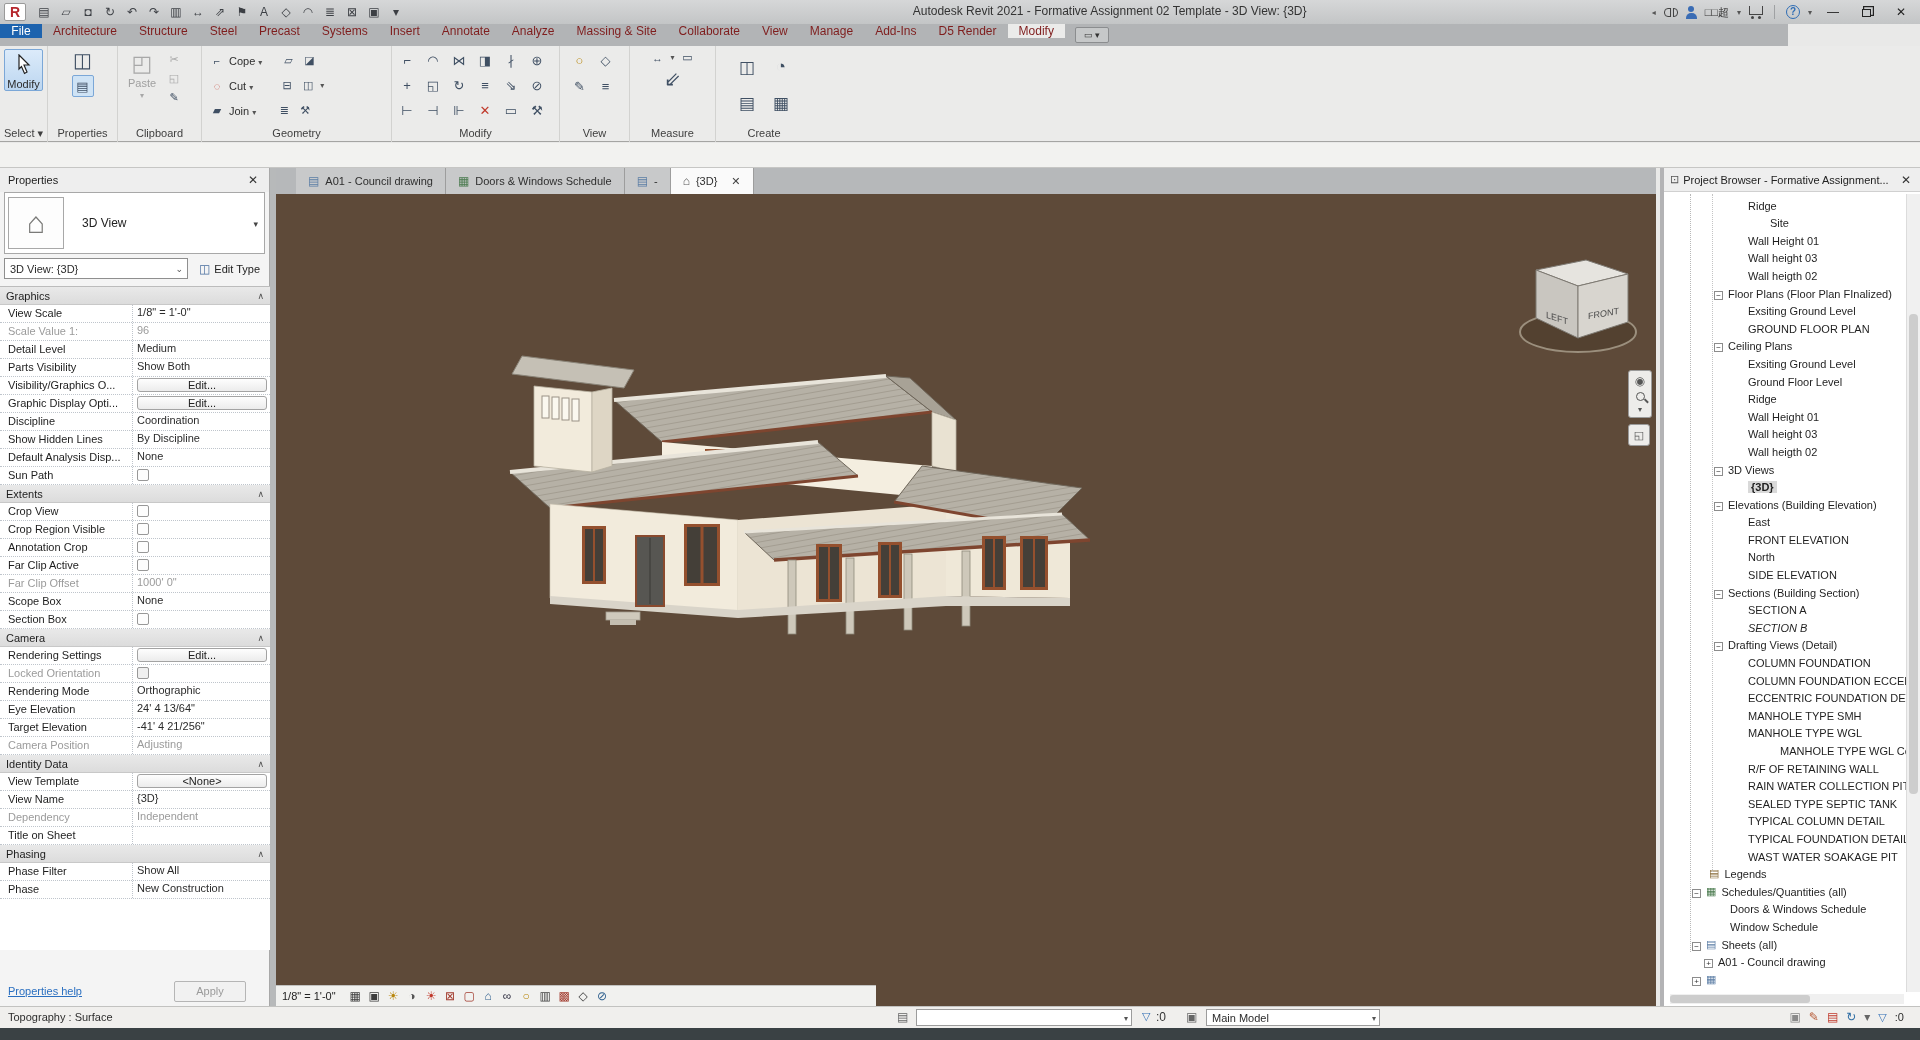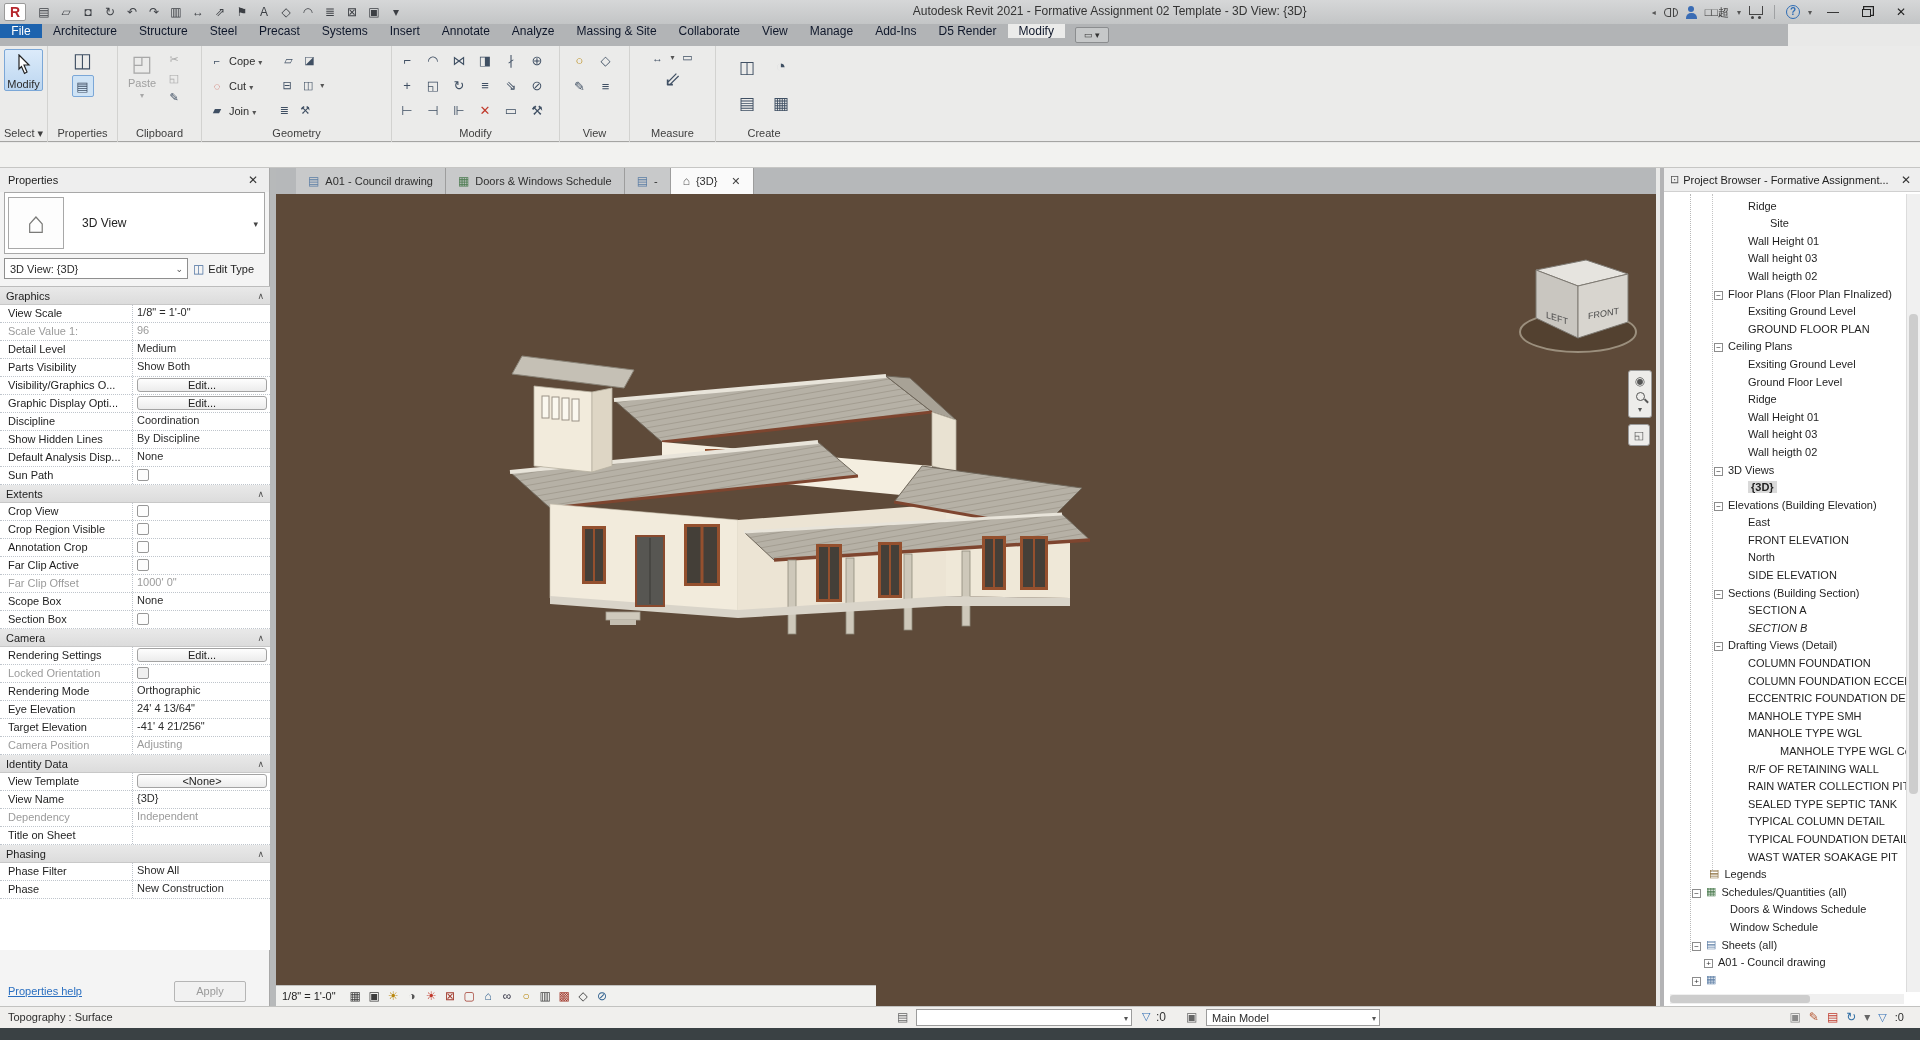--- a/index.html
+++ b/index.html
@@ -23,21 +23,21 @@
   .i-cart { width:14px; height:9px; border:1.5px solid #444; border-top:none; position:relative; margin-top:-3px; }
   .i-cart::after { content:""; position:absolute; left:1px; bottom:-5px; width:3px; height:3px; border-radius:50%; background:#444; box-shadow:7px 0 0 #444; }
   .i-help { width:14px; height:14px; border-radius:50%; border:1.5px solid #2f6db5; color:#2f6db5; font-size:10px; font-weight:bold; text-align:center; line-height:12px; }
   .caret { font-size:8px; color:#555; }
   .winbtn { width:26px; height:20px; text-align:center; line-height:20px; font-size:12px; color:#222; }
   .maxi { width:9px; height:8px; border:1.2px solid #222; display:inline-block; position:relative; top:1px; background:#c9cbcc; box-shadow:2px -2px 0 -0.2px #c9cbcc, 2px -2px 0 1px #222; margin-right:2px;}
 
   
   #tabsbar { position:absolute; left:0; top:24px; width:1788px; height:22px; background:#b2b4b6; display:flex; align-items:flex-start; }
   .filetab { width:42px; background:#1d63ae; color:#fff; font-size:12px; display:flex; align-items:center; justify-content:center; }
-  .rtab { padding:0 11px; display:flex; align-items:center; font-size:12px; color:#0f172a; white-space:nowrap; }
+  .rtab { padding:0 11px; display:flex; align-items:center; font-size:12px; color:#7f1d1d; white-space:nowrap; }
   .rtab.active { background:#ebebea; }
   .ribbon-toggle { margin-left:10px; align-self:center; width:34px; height:16px; border:1px solid #8b8d8f; background:#c6c8c9; border-radius:2px; font-size:9px; color:#333; text-align:center; line-height:14px; }
 
   
   #ribbon { position:absolute; left:0; top:46px; width:1920px; height:96px; background:#ebebea; border-bottom:1px solid #a5a5a3; display:flex; }
   .panel { position:relative; height:96px; border-right:1px solid #d2d2d0; display:flex; flex-direction:column; }
   .panel-body { flex:1; display:flex; align-items:flex-start; padding:3px 4px; gap:3px; }
   .panel-label { height:16px; text-align:center; font-size:11px; color:#3e3e3e; line-height:14px; }
   .bigbtn { width:40px; display:flex; flex-direction:column; align-items:center; padding-top:4px; gap:2px; }
   .bigbtn.on { background:linear-gradient(#dcebfa,#bcd6f0); border:1px solid #7ba7d7; border-radius:2px; }
@@ -59,21 +59,21 @@
 
   
   #palette { position:absolute; left:0; top:168px; width:270px; height:838px; background:#f4f4f4; border-right:1px solid #a8a8a8; }
   .pal-h { height:24px; display:flex; align-items:center; padding:0 8px; background:#eeeeee; }
   .pal-h .t { flex:1; font-size:11px; color:#222; }
   .xbtn { font-size:12px; color:#333; width:16px; text-align:center; }
   .typesel { margin:0 4px; height:62px; background:#fff; border:1px solid #a8a8a8; display:flex; align-items:center; position:relative; }
   .typesel .ibox { width:56px; height:52px; margin-left:3px; border:1px solid #a8a8a8; background:#fdfdfd; display:flex; align-items:center; justify-content:center; font-size:30px; color:#7a7a78; }
   .typesel .tname { margin-left:18px; font-size:12px; color:#222; }
   .typesel .dd { position:absolute; right:6px; top:26px; font-size:9px; color:#444; }
-  .comborow { display:flex; align-items:center; margin:4px 4px 16px 4px; gap:5px; }
+  .comborow { display:flex; align-items:center; margin:4px 4px 16px 4px; gap:11px; }
   .combo { flex:0 0 184px; height:21px; background:#fff; border:1px solid #8f8f8f; display:flex; align-items:center; padding:0 5px; font-size:11px; position:relative; }
   .combo .dd { position:absolute; right:4px; font-size:9px; color:#555; }
   .edittype { display:flex; align-items:center; gap:4px; font-size:11px; color:#222; }
   .edittype .g { color:#4a6f9f; font-size:12px; }
   #pgrid { position:absolute; left:0; top:118px; width:270px; bottom:56px; background:#fff; border-top:1px solid #bcbcbc; overflow:hidden; }
   .psec-h { height:18px; background:linear-gradient(#e9e9e9,#dcdcdc); border-bottom:1px solid #c8c8c8; display:flex; align-items:center; padding:0 6px; font-size:11px; color:#1d1d1d; }
   .psec-h .chev { margin-left:auto; font-size:9px; color:#555; }
   .prow { height:18px; display:flex; border-bottom:1px dotted #bfc5cc; }
   .plabel { width:132px; padding:2px 0 0 8px; white-space:nowrap; overflow:hidden; color:#1d1d1d; }
   .pval { flex:1; border-left:1px dotted #bfc5cc; padding:1px 3px 0 4px; position:relative; white-space:nowrap; overflow:hidden; }

